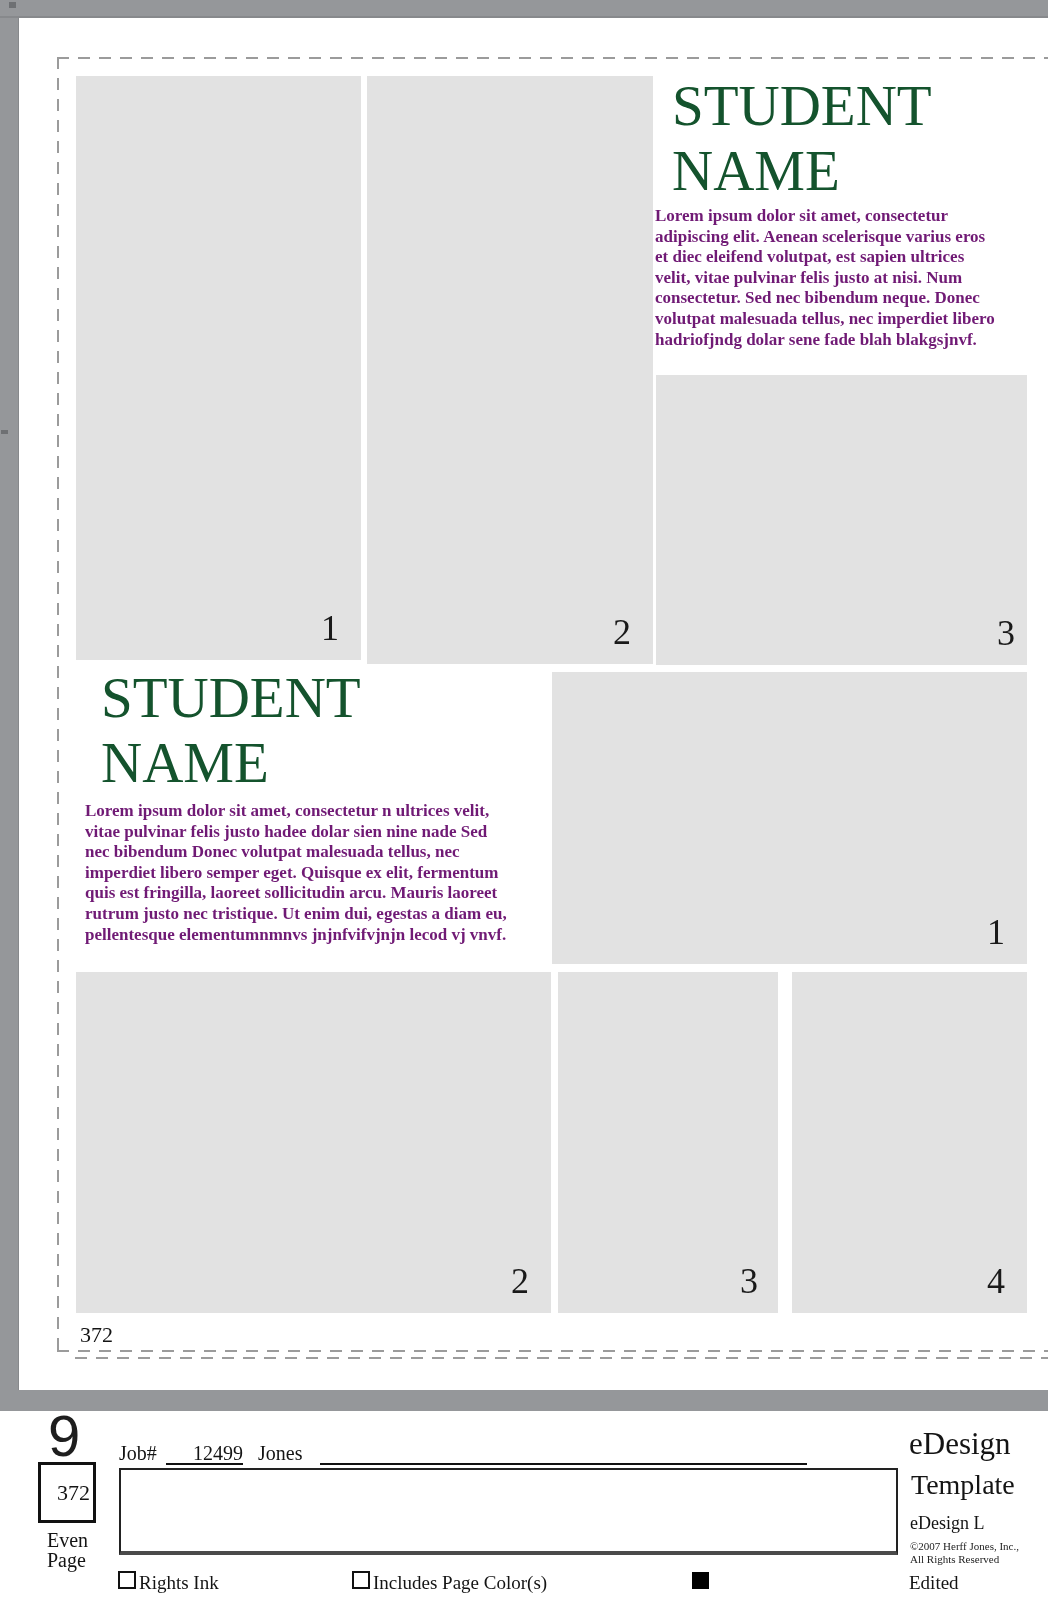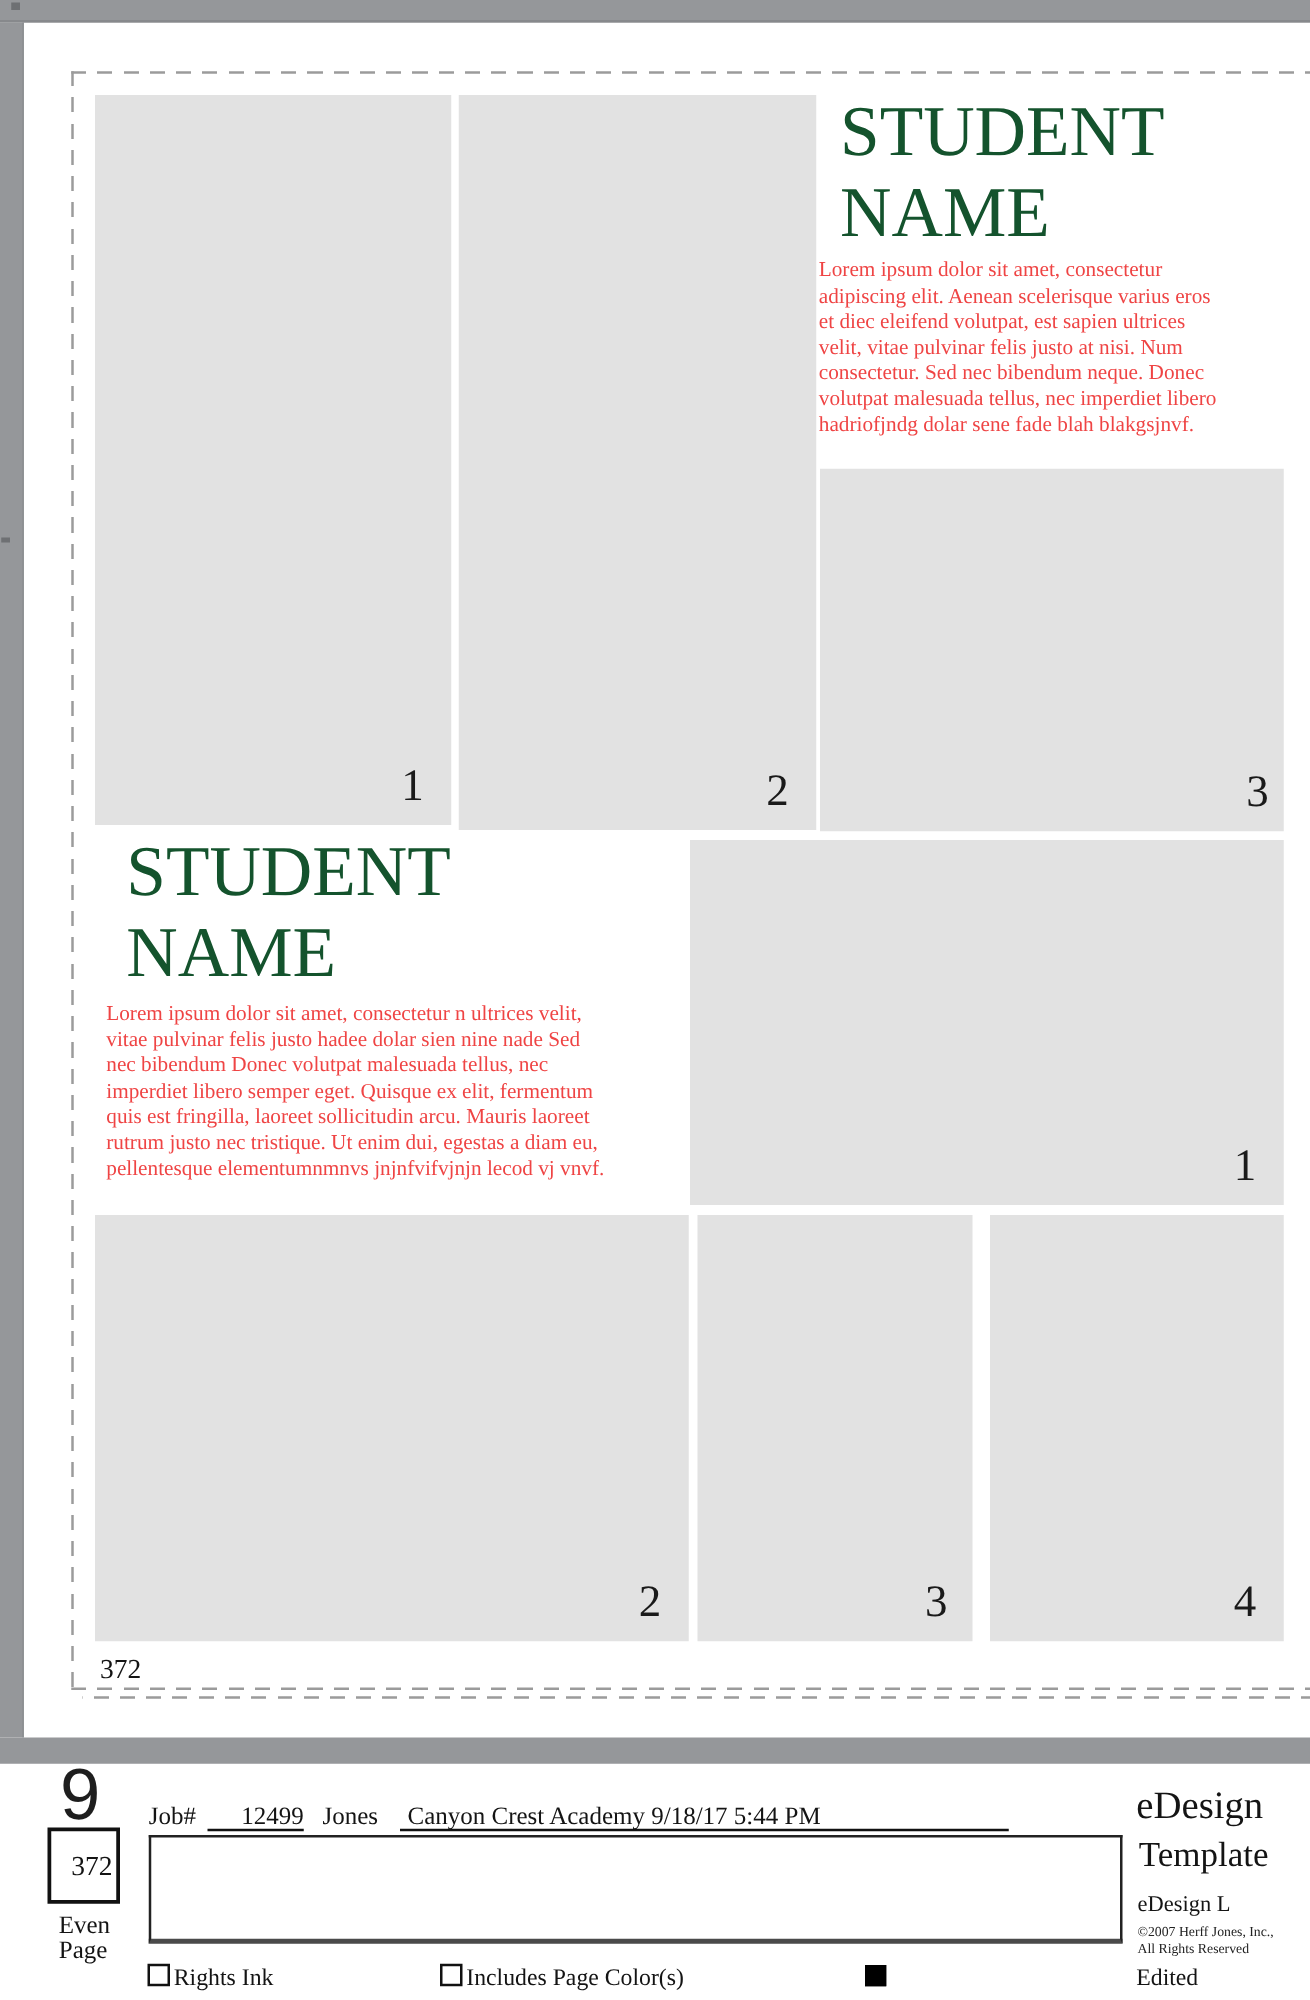--- a/index.html
+++ b/index.html
@@ -40,21 +40,21 @@
   .f4{left:552px;top:672px;width:475px;height:292px;}
   .f5{left:76px;top:972px;width:475px;height:341px;}
   .f6{left:558px;top:972px;width:220px;height:341px;}
   .f7{left:792px;top:972px;width:235px;height:341px;}
   .f6 .num{right:20px;}
   .f3 .num{right:12px;}
 
   
   .prewrap{white-space:pre-line;}
   .nb-heading{font-size:57px;line-height:65px;color:#14532d;}
-  .nb-body{font-size:17px;line-height:20.6px;color:#ef4444;}
+  .nb-body{font-size:17px;line-height:20.6px;color:#701a75;font-weight:bold;}
   .nbA-h{left:672px;top:73px;width:360px;}
   .nbA-b{left:655px;top:206px;width:356px;}
   .nbB-h{left:101px;top:665px;width:420px;}
   .nbB-b{left:85px;top:801px;width:440px;}
 
   .folio{left:80px;top:1322px;font-size:22px;}
 
   
   .big-seq{left:48px;top:1407px;font-family:"Liberation Sans","DejaVu Sans",sans-serif;
            font-size:58px;line-height:1;color:#1e1e1e;}
@@ -152,21 +152,20 @@
   <div class="abs page-box">
     <span>372</span>
   </div>
   <div class="abs parity prewrap">Even
 Page</div>
 
   <div class="abs job-label">Job#</div>
   <div class="abs job-value">12499</div>
   <div class="abs u1"></div>
   <div class="abs school-label">Jones</div>
-  <div class="abs school-value">Canyon Crest Academy 9/18/17 5:44 PM</div>
   <div class="abs u2"></div>
 
   <div class="abs comment-box"></div>
 
   <div class="abs cb cb1"></div>
   <div class="abs cb-label cbl1">Rights Ink</div>
   <div class="abs cb cb2"></div>
   <div class="abs cb-label cbl2">Includes Page Color(s)</div>
   <div class="abs cb cb3 filled"></div>
   <div class="abs cb-label cbl3">Process 4 Color (CMYK)</div>

